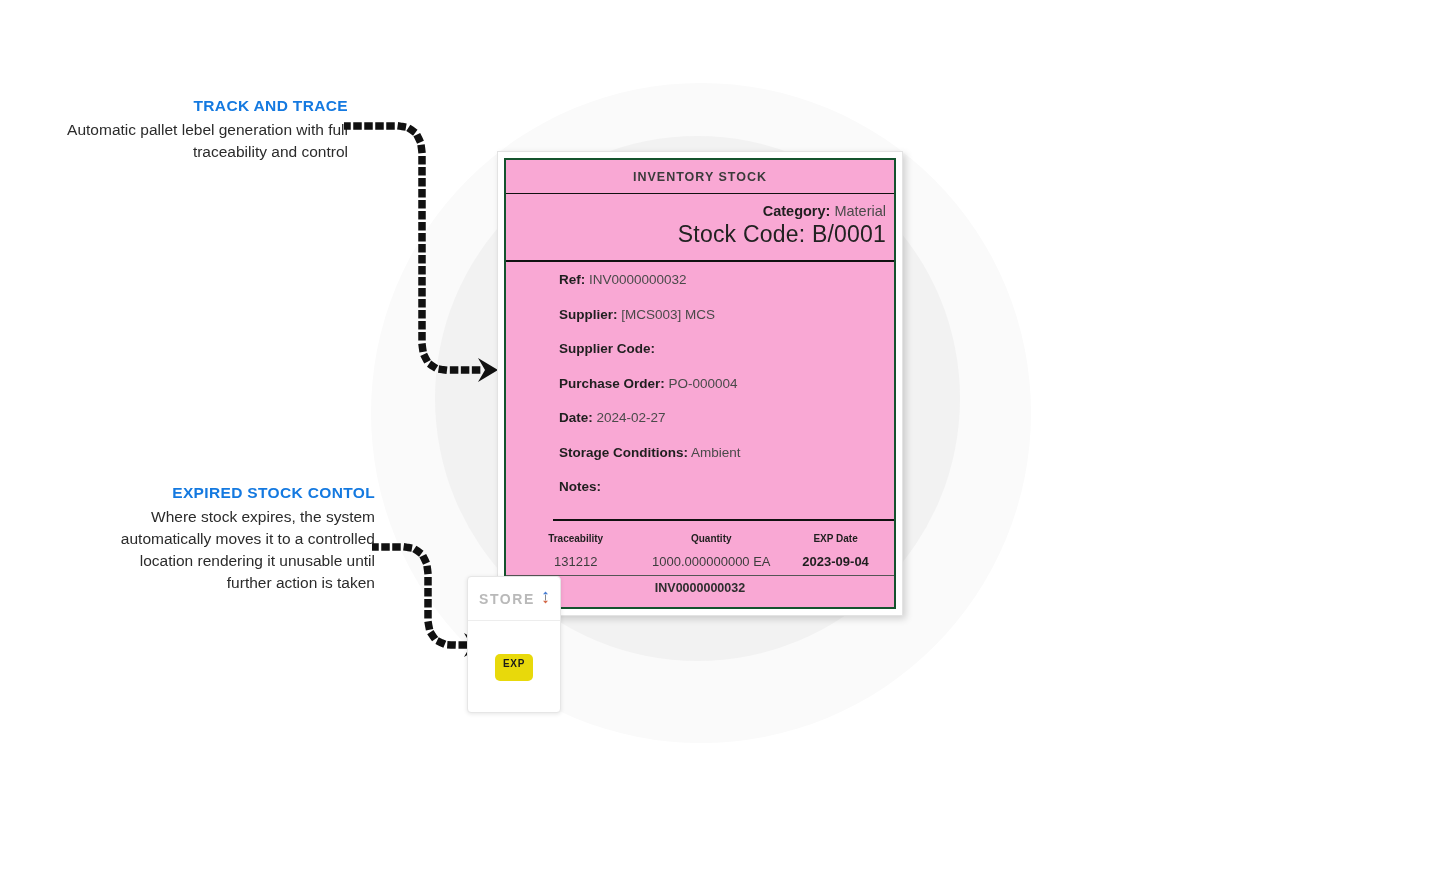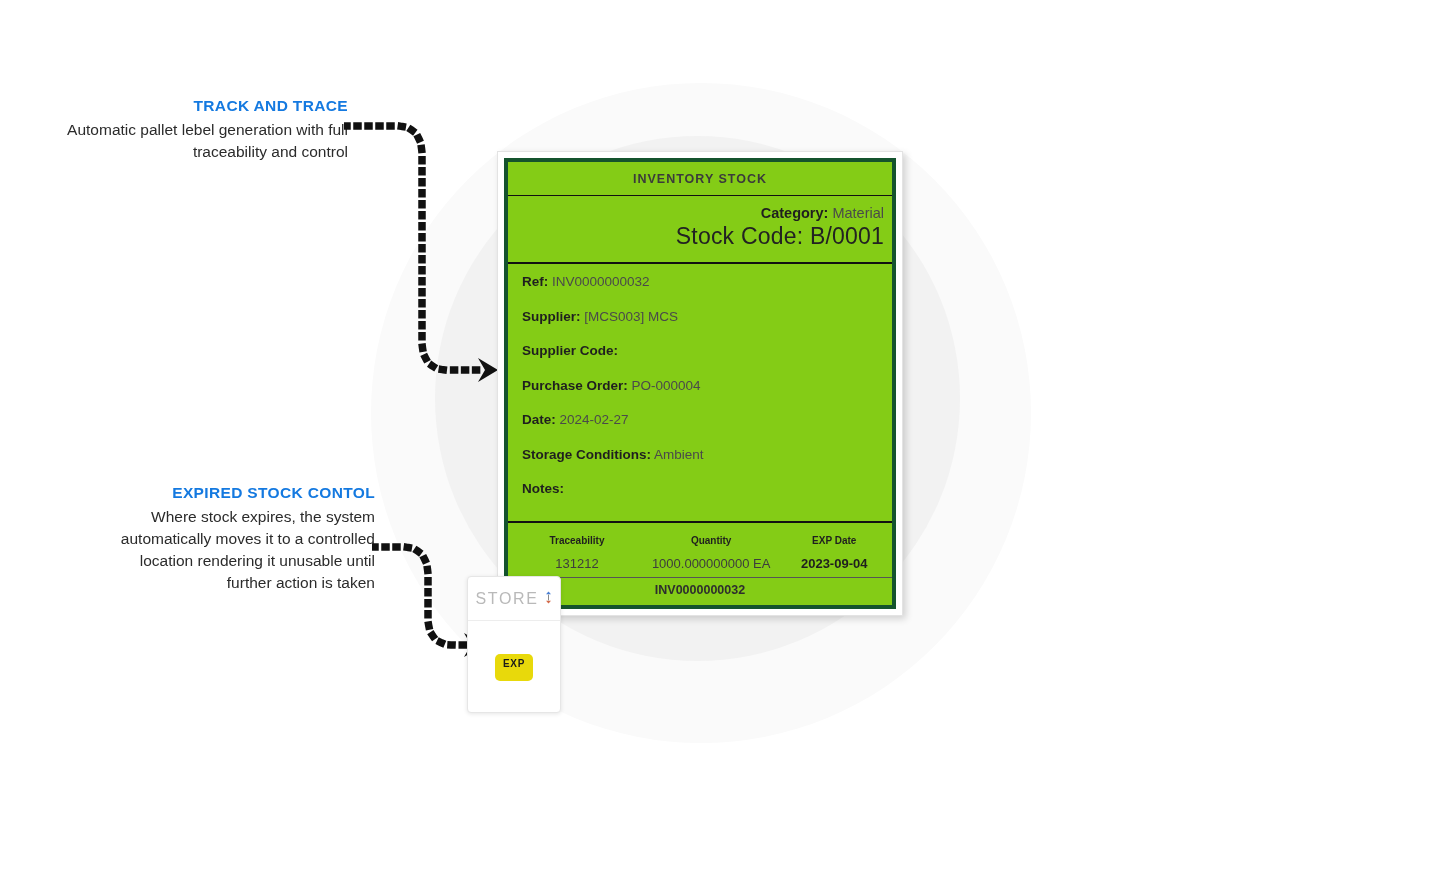--- a/index.html
+++ b/index.html
@@ -87,25 +87,25 @@
     width: 406px;
     height: 465px;
     background: #ffffff;
     border: 1px solid #e3e3e3;
     box-sizing: border-box;
     padding: 6px;
     box-shadow: 3px 3px 7px rgba(0,0,0,0.16);
     overflow: hidden;
   }
   .doc-inner {
-    border: 4px solid #14532d;
+    border: 2px solid #14532d;
     box-sizing: border-box;
     width: 100%;
     height: 100%;
-    background: #84cc16;
+    background: #f9a8d4;
     overflow: hidden;
   }
 
   .doc-title-row {
     border-bottom: 1.5px solid #111111;
     text-align: center;
     padding: 10px 6px 9px 6px;
     font-weight: bold;
     font-size: 12.5px;
     letter-spacing: 1px;
@@ -131,22 +131,23 @@
   }
   .doc-head-block .line-description {
     font-size: 14px;
     color: #3b3b3b;
     margin: 2px 0 0 0;
   }
   .lbl { font-weight: bold; color: #1f1f1f; }
   .val { font-weight: 400; color: #4a4a4a; }
 
   .doc-fields {
-    padding: 10px 14px 8px 14px;
+    padding: 10px 14px 8px 6px;
     border-bottom: 2px solid #111111;
+    margin-left: 47px;
   }
   .doc-field {
     font-size: 13.5px;
     line-height: 16px;
     margin: 0 0 18.5px 0;
     white-space: nowrap;
   }
   .doc-field:last-child { margin-bottom: 10px; }
   .doc-field.field-notes { margin-top: 10px; margin-bottom: 16px; }
 
@@ -200,24 +201,24 @@
   }
   #store-card .card-header {
     height: 43px;
     border-bottom: 1px solid #ededed;
     display: flex;
     align-items: center;
     justify-content: center;
     gap: 7px;
   }
   #store-card .card-header-label {
-    font-size: 16px;
+    font-size: 14px;
     letter-spacing: 1.6px;
     color: #b9b9b9;
-    font-weight: normal;
+    font-weight: bold;
   }
   #store-card .card-body {
     height: 93px;
     display: flex;
     align-items: center;
     justify-content: center;
   }
   .exp-badge {
     background: #e8d90b;
     color: #1a1a1a;

